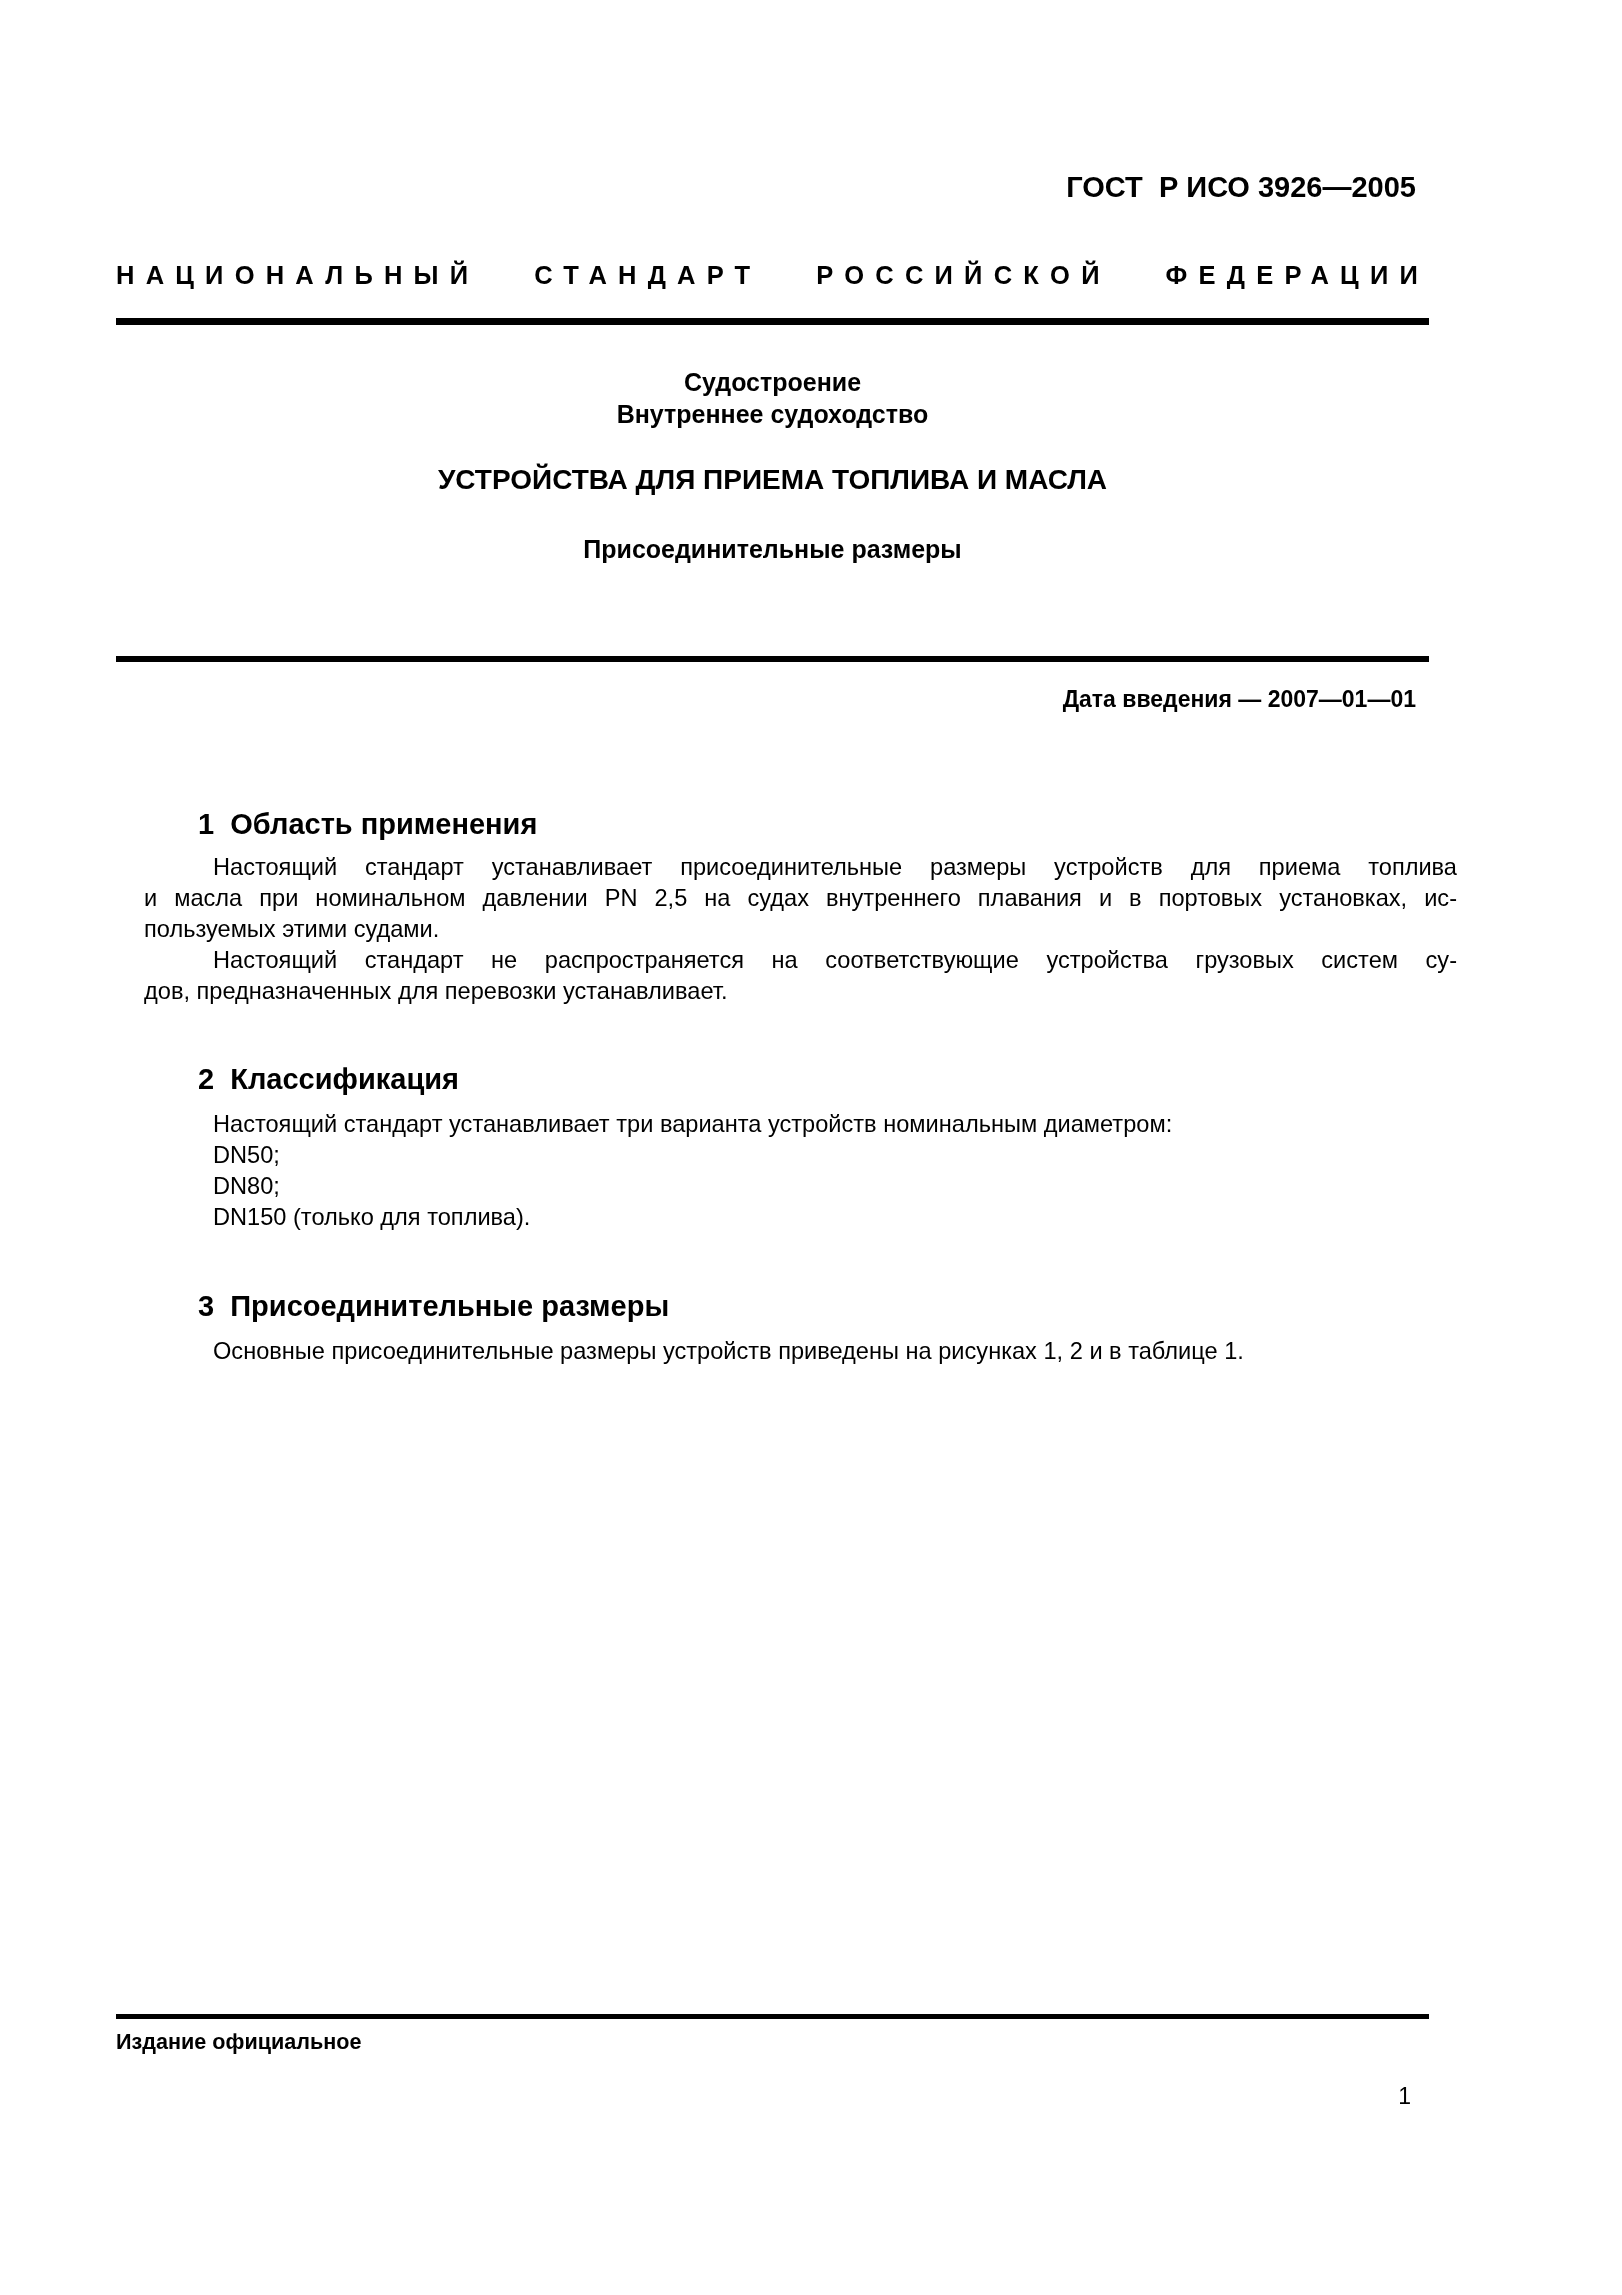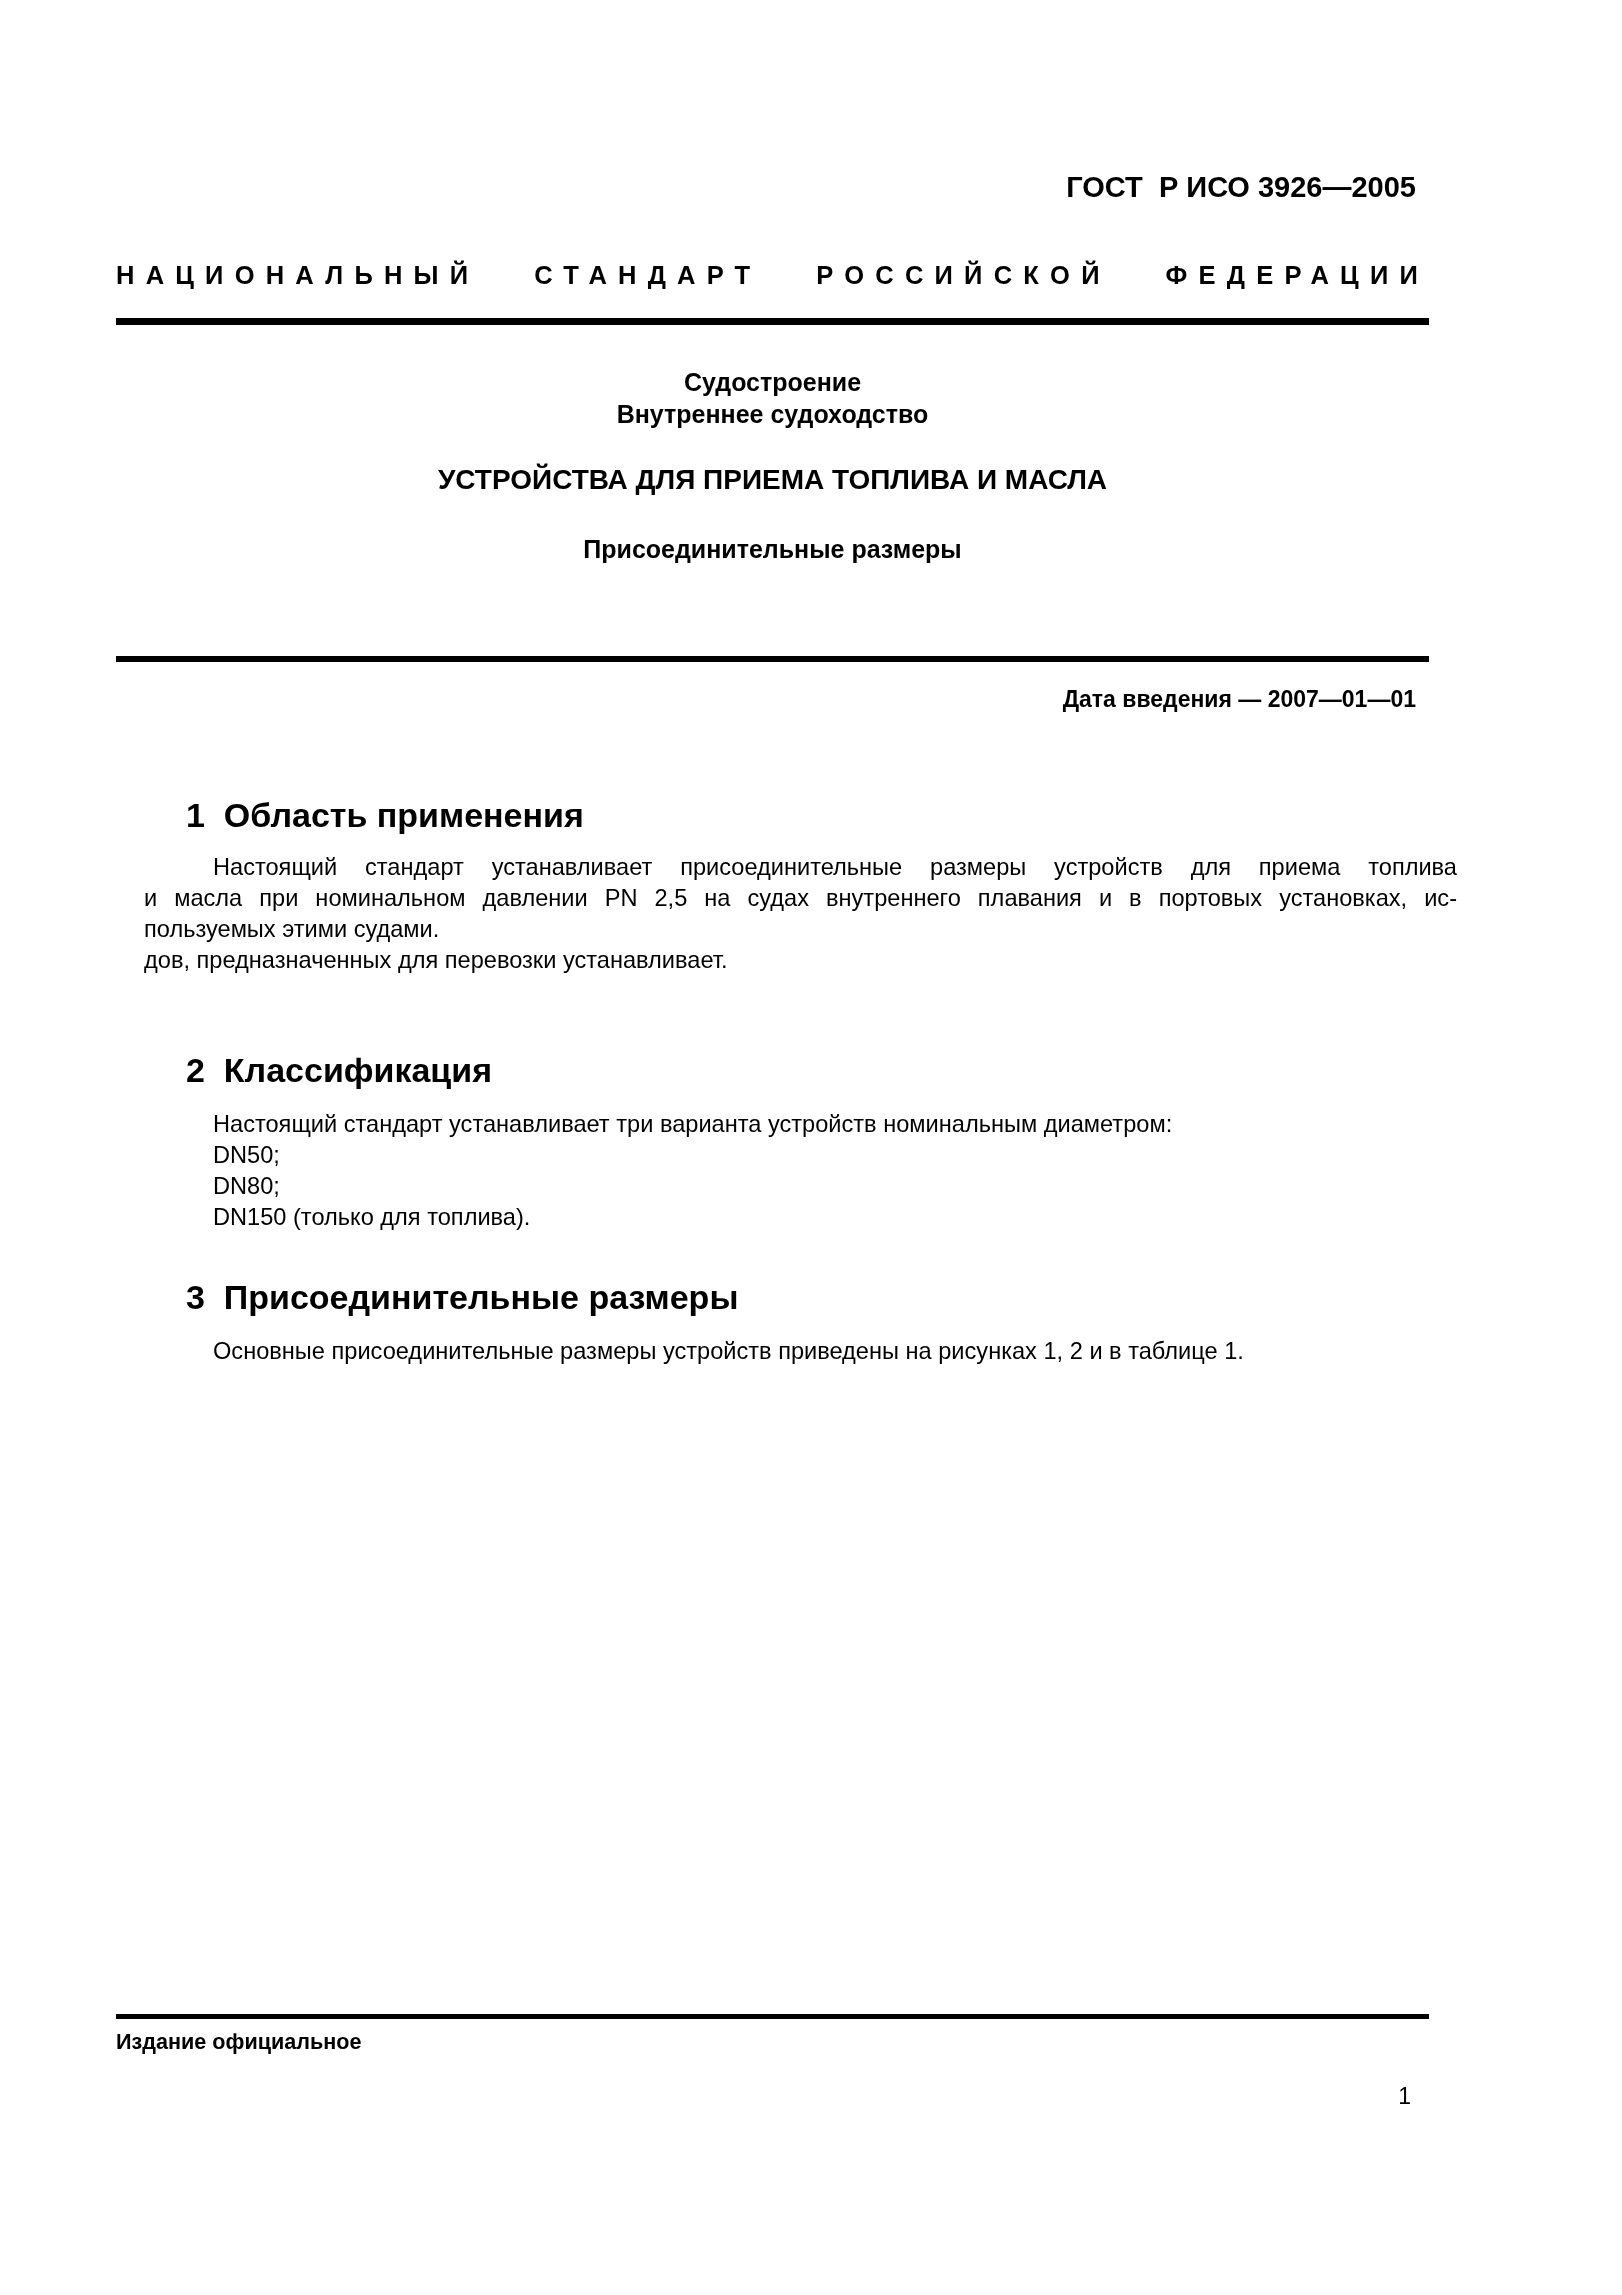--- a/index.html
+++ b/index.html
@@ -87,22 +87,22 @@
     top: 688px;
     right: 193px;
     font-size: 23px;
     font-weight: bold;
     line-height: 1;
     white-space: pre;
   }
   .sec-h {
     position: absolute;
     left: 186px;
-    margin: 0;
-    font-size: 34px;
+    margin: 12px;
+    font-size: 29px;
     font-weight: bold;
     line-height: 1;
     white-space: pre;
   }
   .sec-h-1 { top: 798px; }
   .sec-h-2 { top: 1053px; }
   .sec-h-3 { top: 1280px; }
   .para-block {
     position: absolute;
     left: 116px;
@@ -153,20 +153,21 @@
 
   <div class="hrule hr-mid"></div>
 
   <div class="eff-date">Дата введения — 2007—01—01</div>
 
   <h2 class="sec-h sec-h-1">1&nbsp; Область применения</h2>
   <div class="para-block pb-1">
     <div class="ln ind fill">Настоящий стандарт устанавливает присоединительные размеры устройств для приема топлива</div>
     <div class="ln fill">и масла при номинальном давлении PN 2,5 на судах внутреннего плавания и в портовых установках, ис-</div>
     <div class="ln">пользуемых этими судами.</div>
+    <div class="ln ind fill">Настоящий стандарт не распространяется на соответствующие устройства грузовых систем су-</div>
     <div class="ln">дов, предназначенных для перевозки устанавливает.</div>
   </div>
 
   <h2 class="sec-h sec-h-2">2&nbsp; Классификация</h2>
   <div class="para-block pb-2">
     <div class="ln ind">Настоящий стандарт устанавливает три варианта устройств номинальным диаметром:</div>
     <div class="ln ind">DN50;</div>
     <div class="ln ind">DN80;</div>
     <div class="ln ind">DN150 (только для топлива).</div>
   </div>

